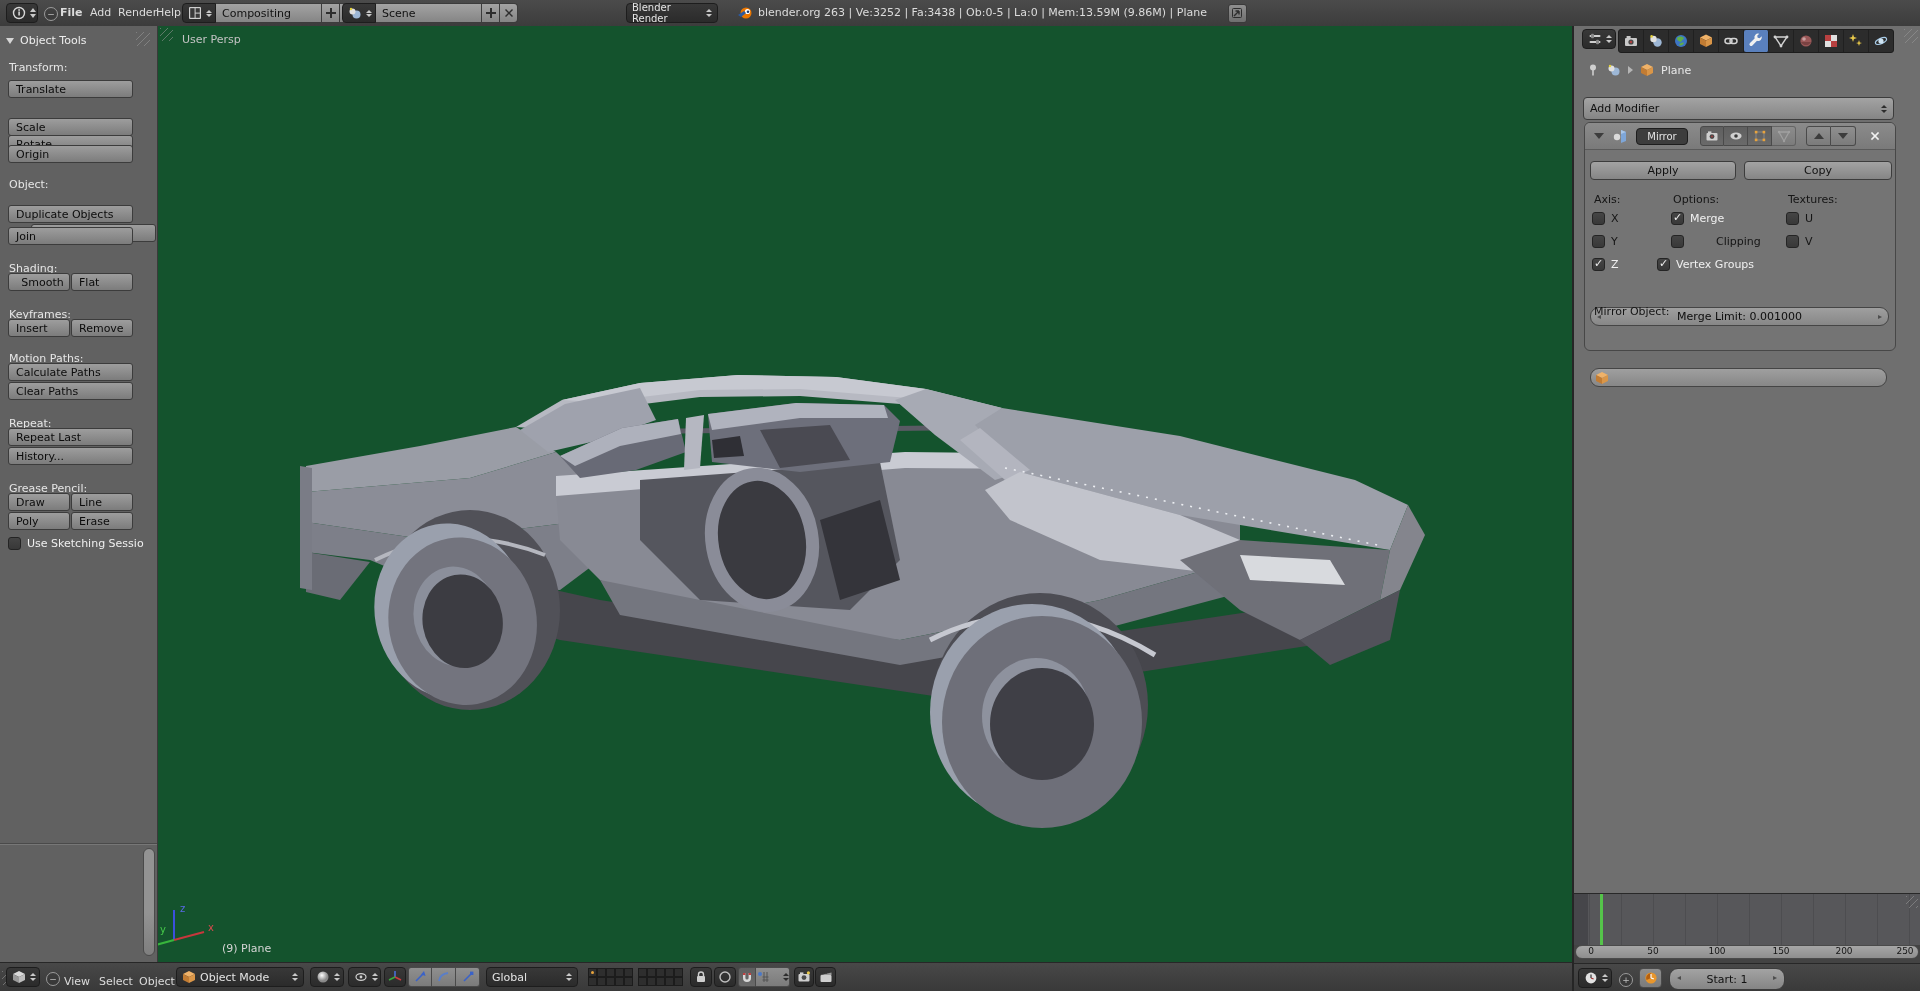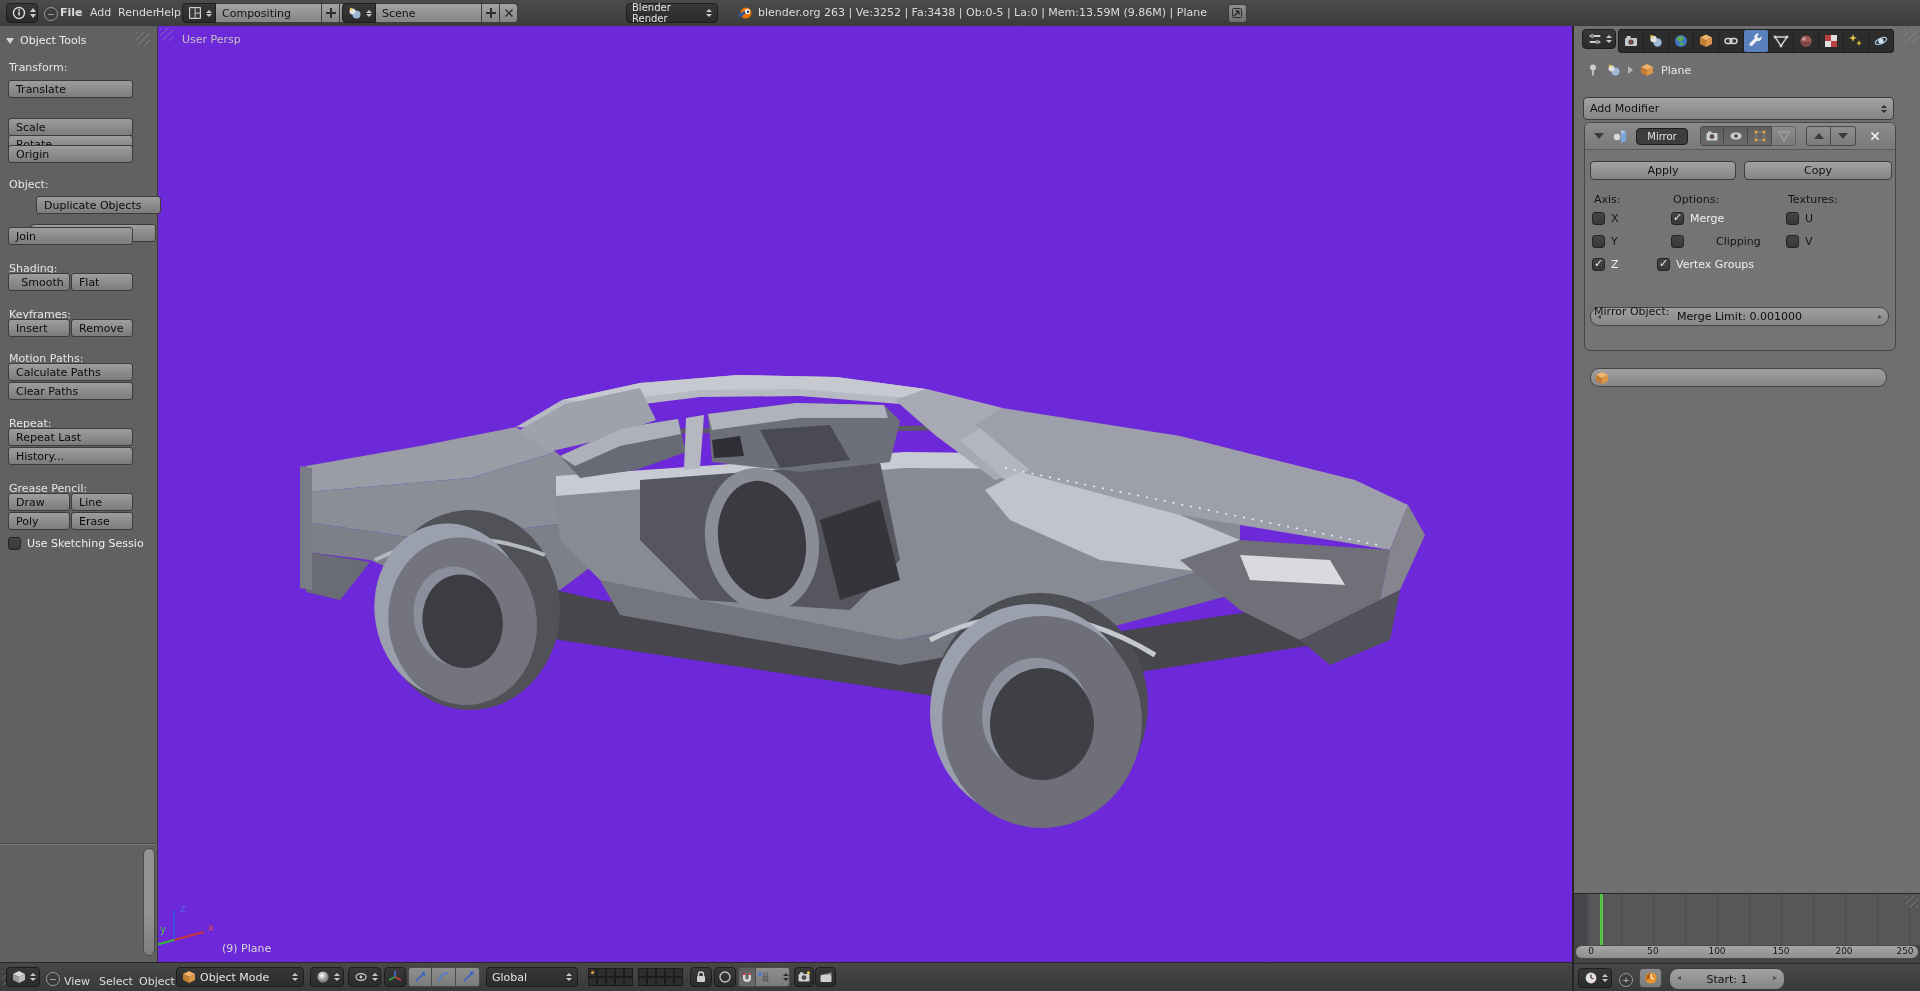--- a/index.html
+++ b/index.html
@@ -25,21 +25,21 @@
   #tool-shelf{left:0;top:26px;width:158px;height:936px;background:#616161;border-right:1px solid #3a3a3a;box-sizing:border-box;}
   .shelf-label{position:absolute;left:9px;color:#e6e6e6;}
   .shelf-btn{position:absolute;left:8px;width:125px;height:18px;line-height:17px;
              background:linear-gradient(#9d9d9d,#7c7c7c);border:1px solid #3c3c3c;border-radius:3px;
              color:#0c0c0c;padding:0 0 0 7px;box-sizing:border-box;overflow:hidden;white-space:nowrap;}
   .shelf-half{width:62px;}
   .cb{width:13px;height:13px;background:linear-gradient(#454545,#383838);border:1px solid #242424;border-radius:3px;
       box-sizing:border-box;position:relative;flex:none;}
   .cb.checked::after{content:"✓";position:absolute;left:1px;top:-2px;color:#efefef;font-size:11px;font-weight:bold;}
   
-  #vp-canvas{left:158px;top:26px;width:1414px;height:936px;background:#6d28d9;overflow:hidden;}
+  #vp-canvas{left:158px;top:26px;width:1414px;height:936px;background:#14532d;overflow:hidden;}
   .vp-text{position:absolute;color:#c3c3c3;}
   
   #vp-header{left:0;top:962px;width:1572px;height:29px;background:linear-gradient(#484848,#393939);
              border-top:1px solid #272727;box-sizing:border-box;}
   .vph{top:4px;height:20px;display:flex;align-items:center;}
   .layergrid{display:grid;grid-template-columns:repeat(5,9px);grid-template-rows:repeat(2,9px);}
   .layercell{width:9px;height:9px;background:#2e2e2e;border:1px solid #1c1c1c;box-sizing:border-box;position:relative;}
   .layercell.on::after{content:"";position:absolute;left:2px;top:2px;width:3px;height:3px;border-radius:50%;background:#e8a33c;}
   
   #properties{left:1572px;top:26px;width:348px;height:867px;background:#6f6f6f;border-left:2px solid #252525;
@@ -262,21 +262,21 @@
     </div>
     <div class="abs hatch" style="left:136px;top:6px;width:14px;height:14px;"></div>
 
     <div class="shelf-label" style="top:35px;">Transform:</div>
     <div class="shelf-btn" style="top:54px;">Translate</div>
     <div class="shelf-btn" style="top:85px;margin-top:24px;">Rotate</div>
     <div class="shelf-btn" style="top:92px;">Scale</div>
     <div class="shelf-btn" style="top:119px;">Origin</div>
 
     <div class="shelf-label" style="top:152px;">Object:</div>
-    <div class="shelf-btn" style="top:170px;margin-left:28px;">Duplicate Objects</div>
+    <div class="shelf-btn" style="top:179px;">Duplicate Objects</div>
     <div class="shelf-btn" style="top:198px;margin-left:23px;">Delete</div>
     <div class="shelf-btn" style="top:201px;">Join</div>
 
     <div class="shelf-label" style="top:236px;">Shading:</div>
     <div class="shelf-btn shelf-half" style="top:247px;text-align:center;">Smooth</div>
     <div class="shelf-btn shelf-half" style="top:247px;left:71px;">Flat</div>
 
     <div class="shelf-label" style="top:282px;">Keyframes:</div>
     <div class="shelf-btn shelf-half" style="top:293px;">Insert</div>
     <div class="shelf-btn shelf-half" style="top:293px;left:71px;">Remove</div>

